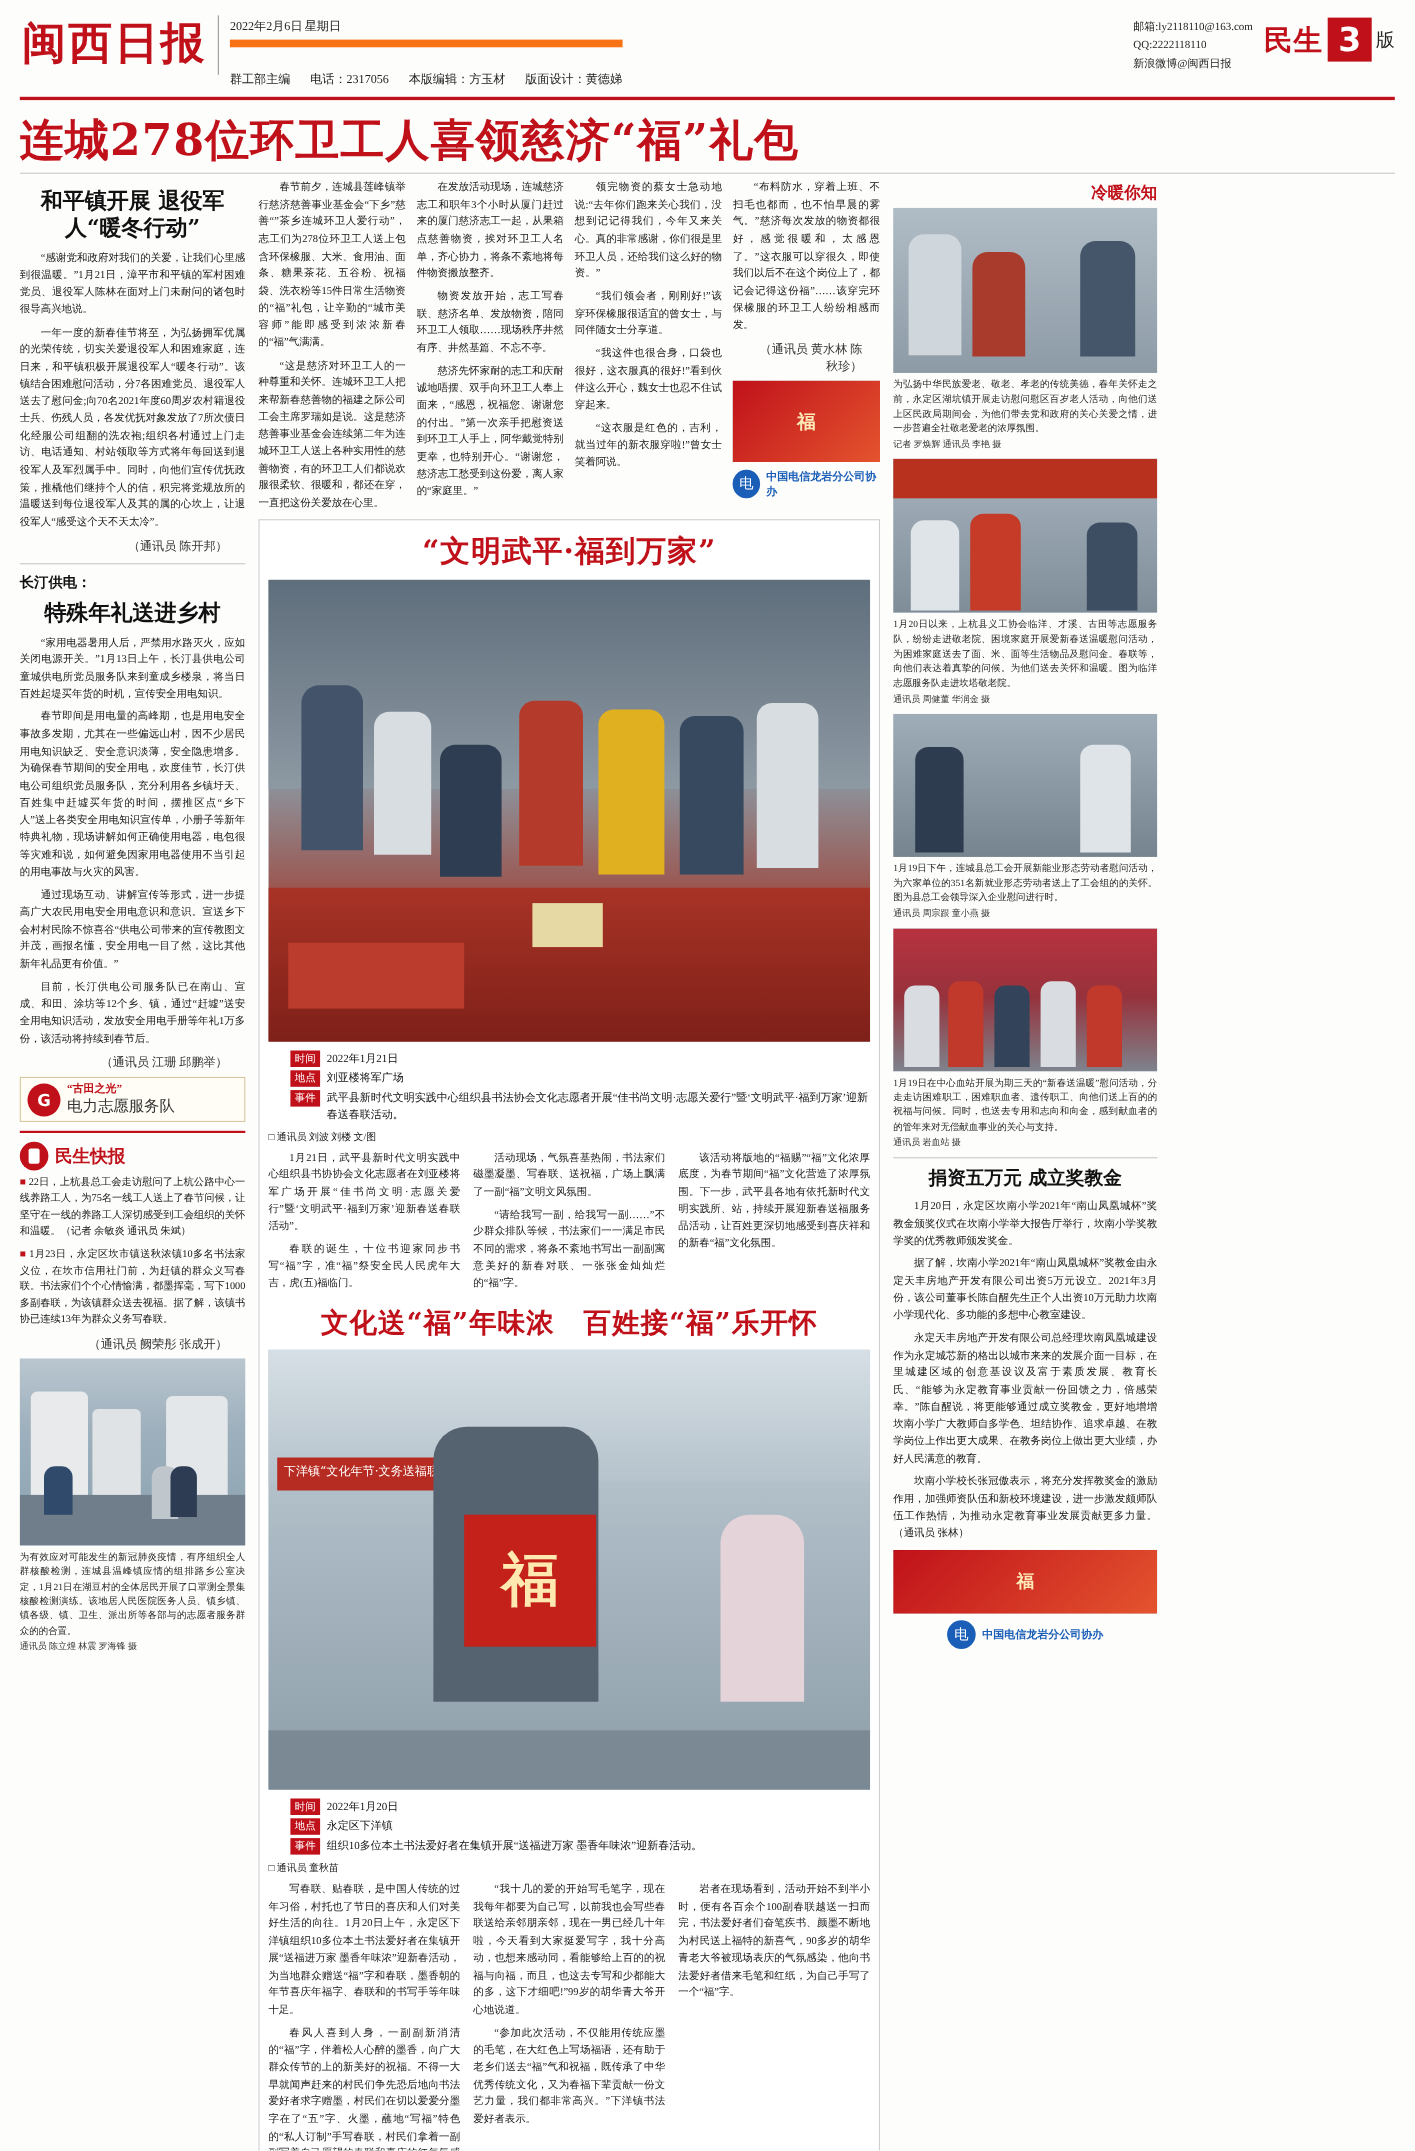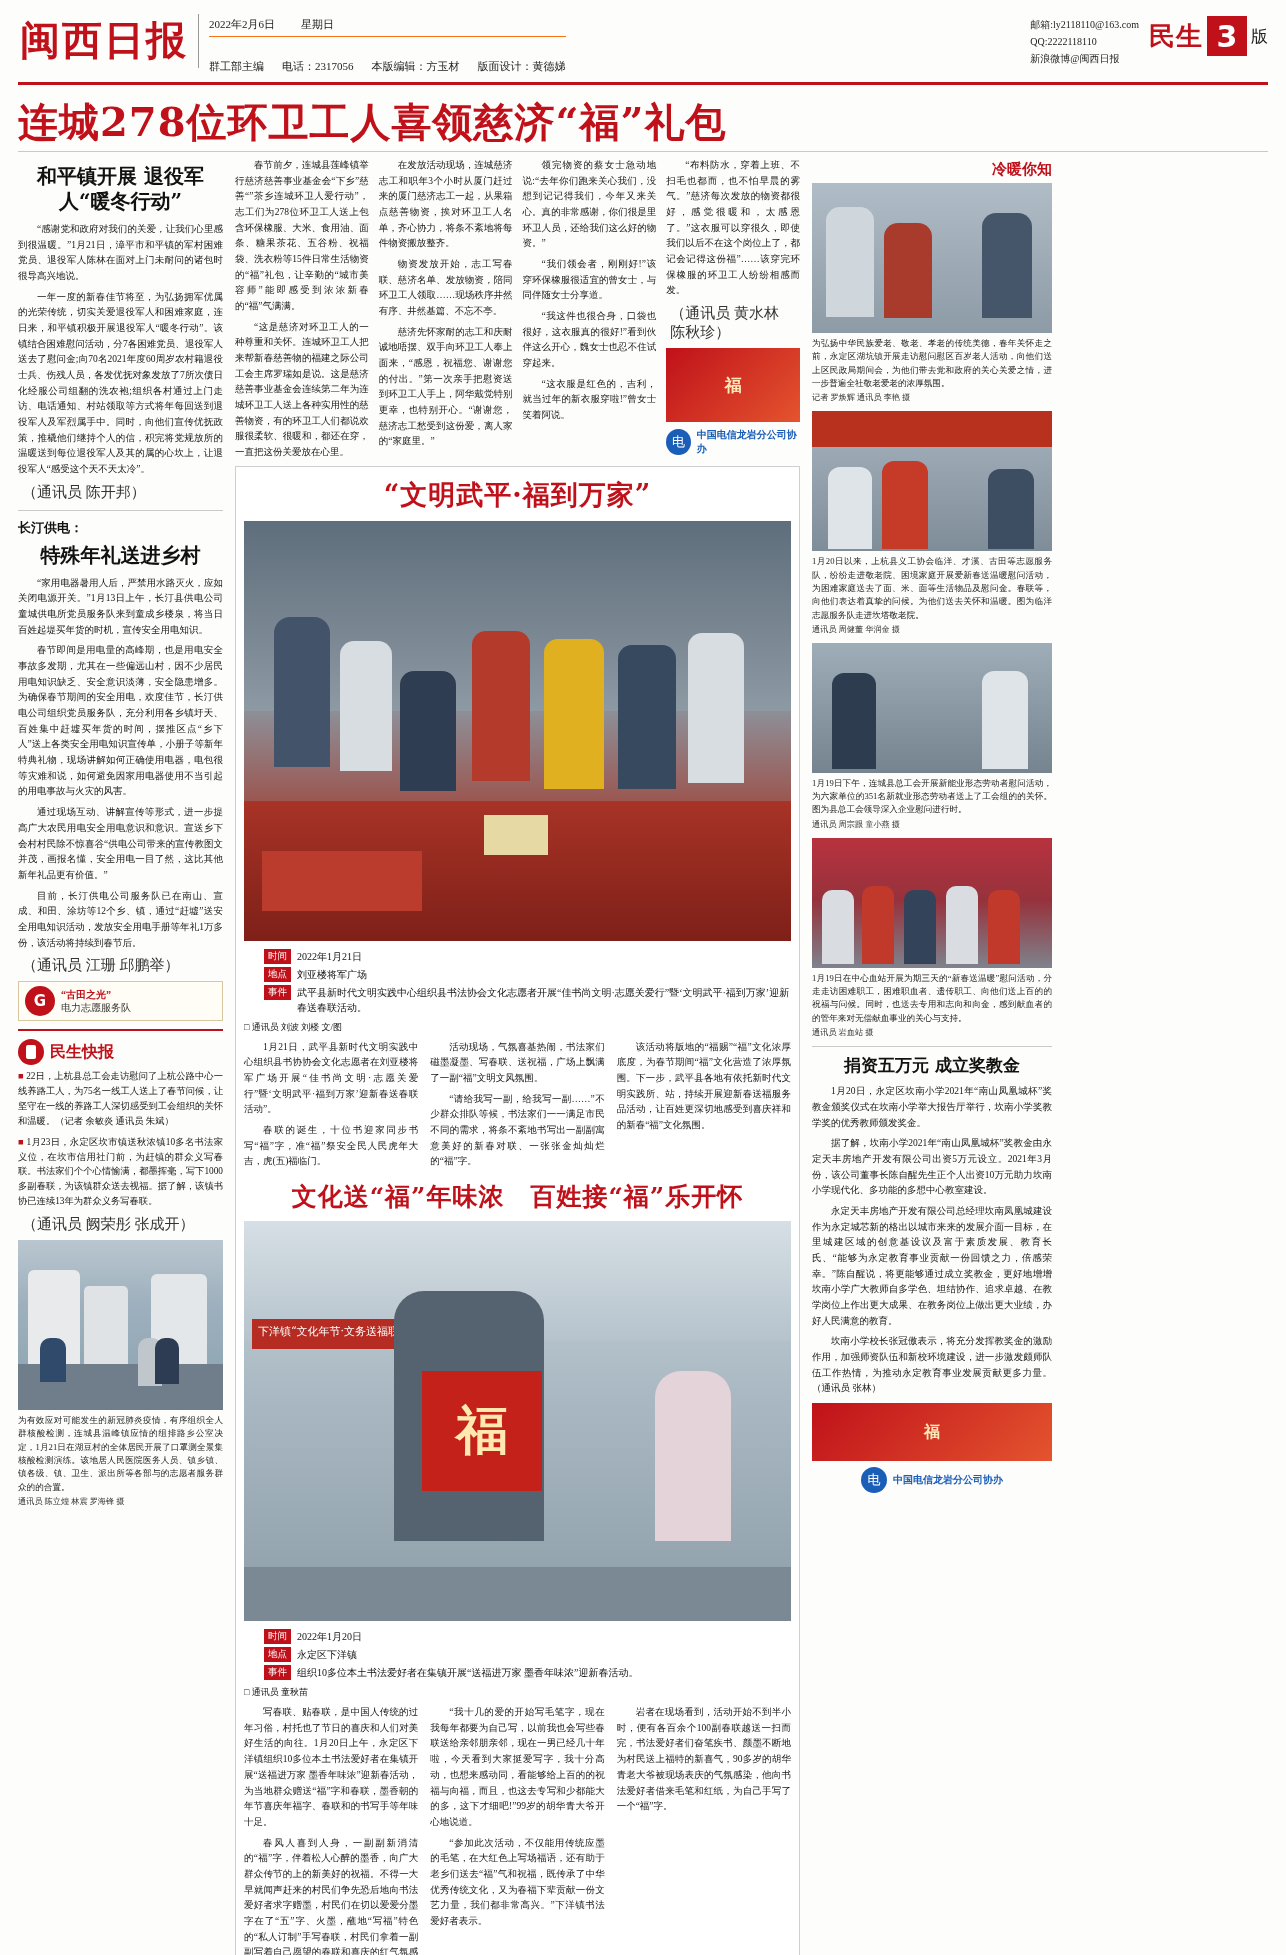--- a/index.html
+++ b/index.html
@@ -18,21 +18,21 @@
   .masthead { display:flex; align-items:flex-start; border-bottom:3px solid #c0111a; padding-bottom:6px; }
   .mh-logo {
     font-family:"DejaVu Serif", serif;
     font-size:40px; font-weight:bold; color:#c0111a;
     letter-spacing:2px; line-height:1;
     padding:6px 10px 8px 2px;
     border-right:1px solid #999;
     white-space:nowrap;
   }
   .mh-mid { padding:2px 10px; font-size:11px; line-height:1.5; color:#222; }
-  .mh-mid .row1 { display:flex; gap:26px; align-items:center; border-bottom:1px solid #f97316; padding-bottom:3px; }
+  .mh-mid .row1 { display:flex; gap:2px; align-items:center; border-bottom:7px solid #f97316; padding-bottom:3px; }
   .mh-mid .row2 { display:flex; gap:18px; padding-top:21px; }
   .mh-right { margin-left:auto; display:flex; align-items:flex-start; gap:10px; }
   .mh-contact { font-size:10px; line-height:1.7; text-align:left; color:#222; padding-top:2px; }
   .mh-section { display:flex; align-items:center; gap:4px; padding-top:2px; }
   .mh-section .ms-text { font-size:26px; font-weight:bold; color:#c0111a; font-family:"DejaVu Serif",serif; letter-spacing:1px;}
   .mh-section .ms-num {
     width:40px; height:40px; background:#c0111a; color:#fff;
     font-size:30px; font-weight:bold; display:flex; align-items:center; justify-content:center;
     font-family:"DejaVu Sans", sans-serif;
   }
@@ -54,21 +54,21 @@
   .col-mid { width:565px; }
   .col-right { width:240px; }
 
   .rule { border-top:1px solid #c9c9c9; margin:8px 0; }
   .rule-red { border-top:2px solid #c0111a; margin:8px 0; }
 
   p.body {
     font-size:9.5px; line-height:1.65; text-align:justify;
     margin:0 0 5px; text-indent:19px; color:#151515;
   }
-  .byline { font-size:15px; text-align:left; margin:2px 4px 6px; color:#333; }
+  .byline { font-size:11px; text-align:right; margin:2px 16px 6px; color:#333; }
 
   .sub-title {
     font-family:"DejaVu Serif", serif;
     font-size:20px; font-weight:bold; line-height:1.25;
     text-align:center; margin:6px 0 8px; color:#111;
   }
   .sub-title.small { font-size:17px; }
   .kicker { font-size:13px; font-weight:bold; margin:6px 0 2px; color:#111; }
 
   
@@ -113,21 +113,21 @@
   .logo-chip {
     display:flex; align-items:center; gap:6px; border:1px solid #d8c7a0;
     background:#fffdf5; padding:4px 6px; margin:6px 0;
   }
   .logo-chip .lc-mark {
     width:30px; height:30px; border-radius:50%; background:#c0111a; color:#fff;
     display:flex; align-items:center; justify-content:center; font-size:15px; font-weight:bold;
     font-family:"DejaVu Sans", sans-serif;
   }
   .logo-chip .lc-t1 { font-size:10px; font-weight:bold; color:#c0111a; line-height:1.3;}
-  .logo-chip .lc-t2 { font-size:10px; color:#333; }
+  .logo-chip .lc-t2 { font-size:14px; color:#333; }
 
   .telecom {
     display:flex; align-items:center; gap:6px; justify-content:center; margin:6px 0 2px;
   }
   .telecom .tl-logo { width:26px;height:26px;border-radius:50%;background:#1a5eb8;color:#fff;
      display:flex;align-items:center;justify-content:center;font-size:13px;font-family:"DejaVu Sans",sans-serif;}
   .telecom .tl-txt { font-size:10px; color:#1a5eb8; font-weight:bold;}
 
   .minsheng-head { display:flex; align-items:center; gap:6px; margin:6px 0 4px; }
   .ms-icon { width:26px;height:26px;border-radius:50%;background:#c0111a; position:relative;}

